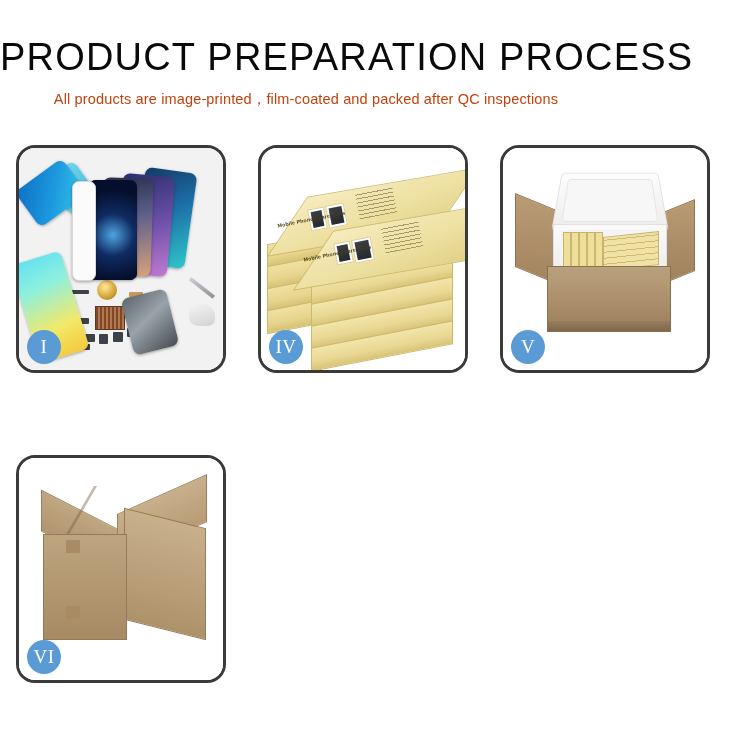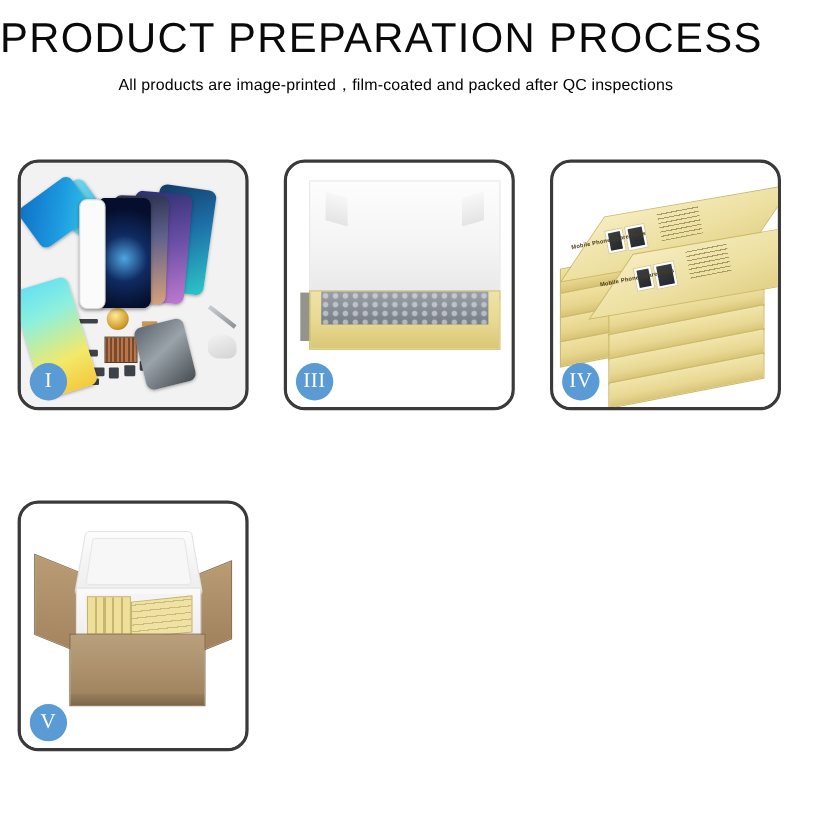--- a/index.html
+++ b/index.html
@@ -11,38 +11,38 @@
     width: 750px;
     height: 750px;
     font-family: "Liberation Sans", sans-serif;
     overflow: hidden;
     position: relative;
   }
 
   
   .header {
     width: 612px;
-    padding-top: 16px;
-    text-align: right;
+    padding-top: 38px;
+    text-align: center;
   }
   .page-title {
     font-family: "Liberation Sans", sans-serif;
     font-size: 38px;
     font-weight: 400;
     letter-spacing: 1.2px;
     color: #0a0a0a;
     line-height: 1;
     margin: 0;
     white-space: nowrap;
   }
   .page-subtitle {
     font-family: "Liberation Sans", sans-serif;
     font-size: 14.5px;
     font-weight: 400;
-    color: #000000;
+    color: #c2410c;
     margin: 14px 0 0 0;
     letter-spacing: 0.15px;
     white-space: nowrap;
   }
 
   
   .grid {
     position: absolute;
     top: 145px;
     left: 16px;
@@ -269,35 +269,20 @@
         <div class="bit" style="left:74px;top:44px;width:7px;height:7px;"></div>
         <div class="bit" style="left:0px;top:52px;width:7px;height:12px;background:#d9dde0;"></div>
         <div class="bit" style="left:14px;top:56px;width:9px;height:6px;"></div>
       </div>
       <div class="tweezer"></div>
     </div>
     <div class="badge">I</div>
   </div>
 
 
-  <div class="panel">
-    <div class="panel-stage">
-      <div class="p3-bg"></div>
-      <div class="b3-lid">
-        <div class="b3-lid-l"></div>
-        <div class="b3-lid-r"></div>
-      </div>
-      <div class="b3-flap-l"></div>
-      <div class="b3-flap-r"></div>
-      <div class="b3-base">
-        <div class="b3-base-inner"></div>
-      </div>
-    </div>
-    <div class="badge">III</div>
-  </div>
 
   <div class="panel">
     <div class="panel-stage">
       <div class="p4-bg"></div>
       <div class="stackwrap">
 
         <div class="sbox-a" style="top:66px;"></div>
         <div class="sbox-a" style="top:88px;"></div>
         <div class="sbox-a" style="top:110px;"></div>
         <div class="sbox-a" style="top:132px;"></div>
@@ -341,14 +326,27 @@
       </div>
       <div class="v-foambox"></div>
       <div class="v-inner"></div>
       <div class="v-stackL2"></div>
       <div class="v-stackR"></div>
       <div class="v-body"></div>
     </div>
     <div class="badge">V</div>
   </div>
 
+  <div class="panel">
+    <div class="panel-stage">
+      <div class="p6-bg"></div>
+      <div class="c-topL"></div>
+      <div class="c-topR"></div>
+      <div class="c-seam"></div>
+      <div class="c-side"></div>
+      <div class="c-front"></div>
+      <div class="c-tape1"></div>
+      <div class="c-tape2"></div>
+    </div>
+    <div class="badge">VI</div>
+  </div>
 
 </div>
 
 </body></html>

